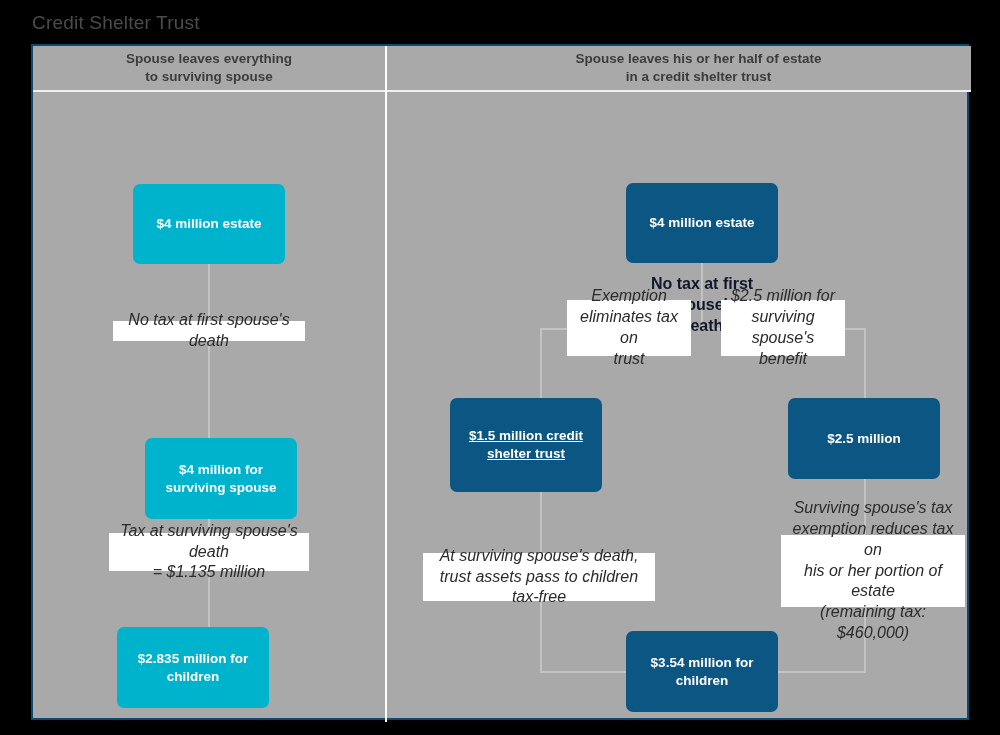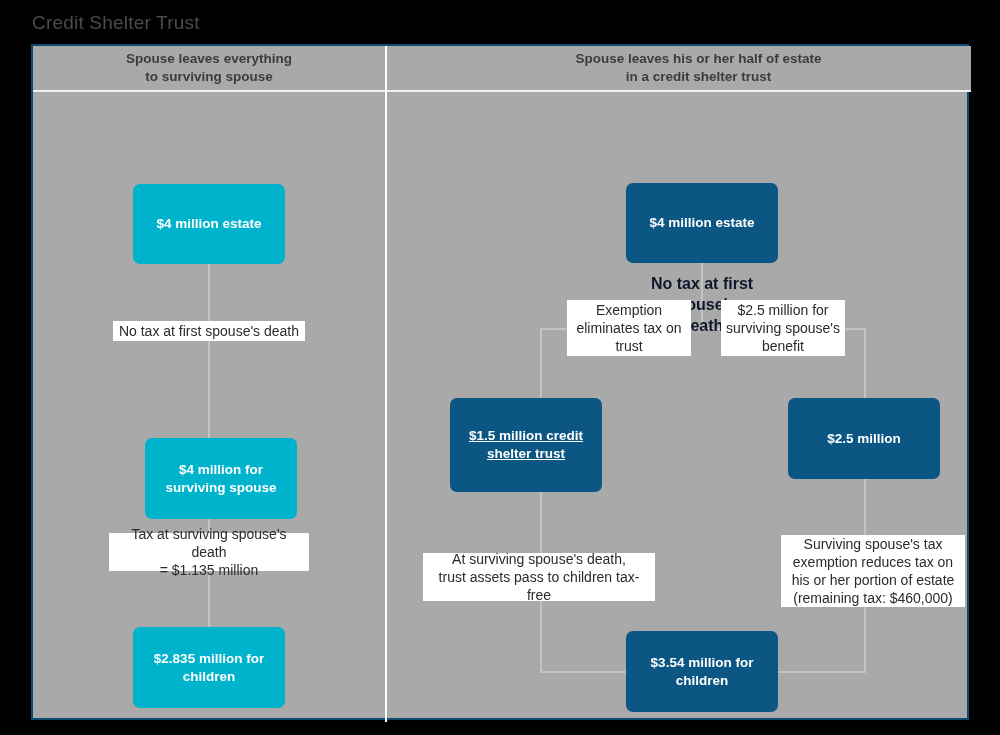--- a/index.html
+++ b/index.html
@@ -117,30 +117,31 @@
     padding: 4px 0;
   }
   .node.cyan { background: #00b3cd; }
   .node.blue { background: #0b5683; }
 
   
   .caption {
     position: absolute;
     background: #ffffff;
     color: #2b2b2b;
-    font-size: 14px;
+    font-size: 16px;
     font-weight: normal;
     line-height: 1.30;
     text-align: center;
     display: flex;
     align-items: center;
     justify-content: center;
     box-sizing: border-box;
     padding: 2px 4px;
     white-space: pre-line;
+    font-style: italic;
   }
 
   
   .caption-plain {
     position: absolute;
     color: #0f172a;
     font-size: 16px;
     font-weight: bold;
     line-height: 1.30;
     text-align: center;
@@ -172,21 +173,21 @@
       <div class="node cyan" style="left:100px; top:92px; width:152px; height:80px; white-space:pre-line;">$4 million estate</div>
 
       <div class="caption" style="left:80px; top:229px; width:192px; height:20px;">No tax at first spouse's death</div>
 
       <div class="node cyan" style="left:112px; top:310px; width:152px; height:81px; white-space:pre-line;margin-top:36px;">$4 million for
 surviving spouse</div>
 
       <div class="caption" style="left:76px; top:441px; width:200px; height:38px;">Tax at surviving spouse's death
 = $1.135 million</div>
 
-      <div class="node cyan" style="left:100px; top:535px; width:152px; height:81px; white-space:pre-line;">$2.835 million for
+      <div class="node cyan" style="left:84px; top:535px; width:152px; height:81px; white-space:pre-line;">$2.835 million for
 children</div>
     </div>
 
     <div class="col-body right">
 
       <div class="line v" style="left:314px; top:131px; height:105px;"></div>
 
       <div class="line h" style="left:153px; top:236px; width:325px;"></div>
 
       <div class="line v" style="left:153px; top:236px; height:72px;"></div>

